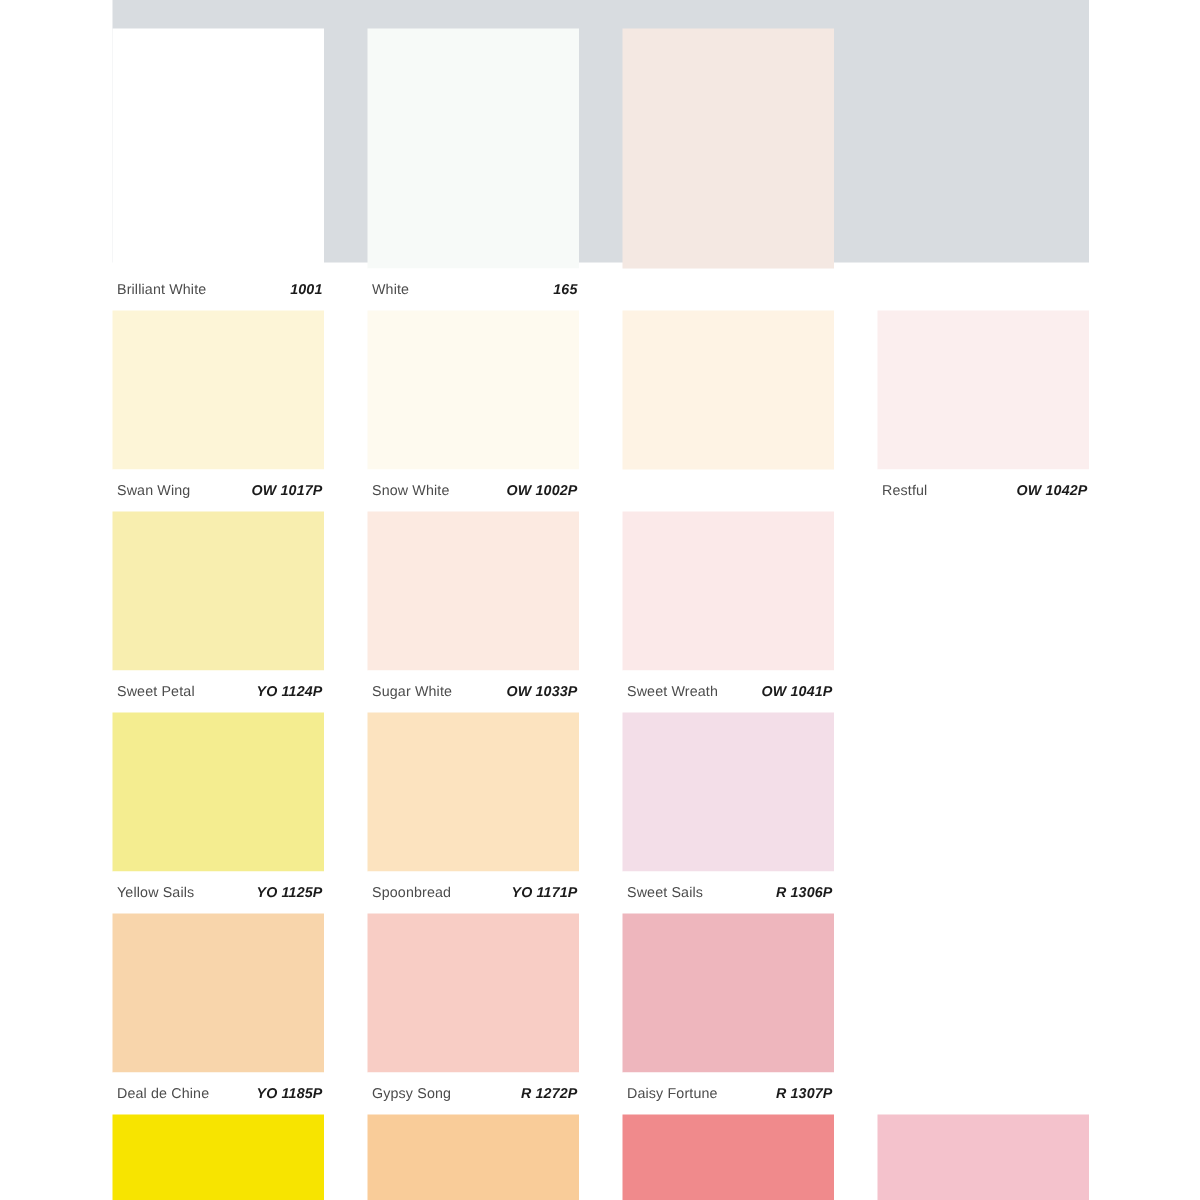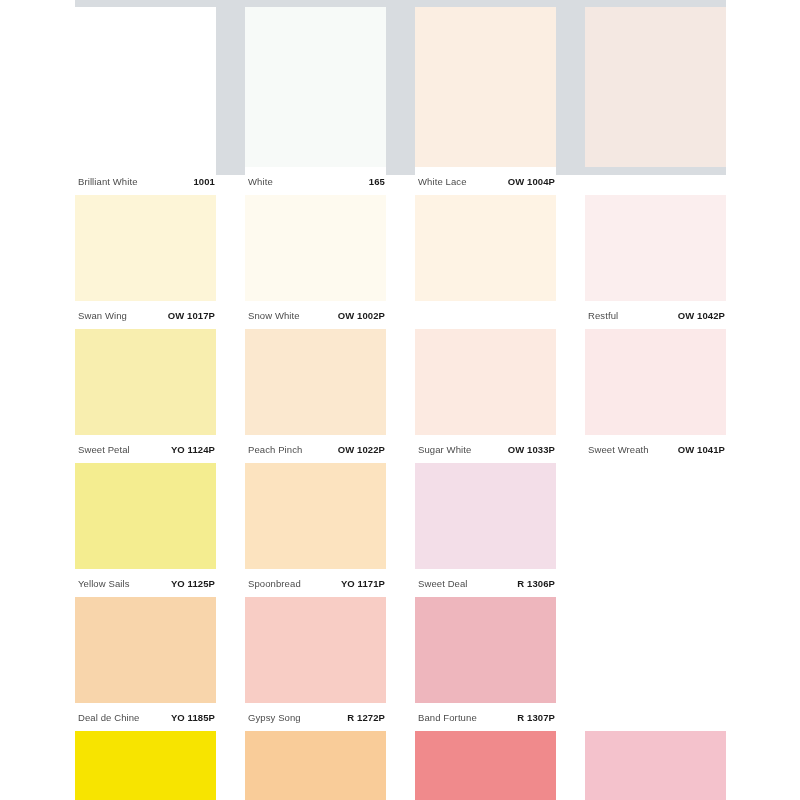--- a/index.html
+++ b/index.html
@@ -48,21 +48,21 @@
     position: relative;
     width: 141px;
     margin-right: 29px;
   }
   .cell:last-child {
     margin-right: 0;
   }
 
   
   .row-header .cell {
-    padding-top: 7px;
+    padding-top: 19px;
   }
   .row-header .swatch {
     height: 160px;
   }
 
   .swatch {
     width: 141px;
     height: 106px;
     display: block;
   }
@@ -84,20 +84,21 @@
     letter-spacing: 0.1px;
     white-space: nowrap;
     font-weight: 400;
   }
 
   .code-wrap {
     display: flex;
     align-items: center;
     gap: 3px;
     white-space: nowrap;
+    font-style: italic;
   }
 
   .code {
     font-size: 9.5px;
     color: #1a1a1a;
     font-weight: bold;
     letter-spacing: 0.1px;
   }
 </style>
 </head>
@@ -121,29 +122,20 @@
         <div class="cell">
           <div class="swatch" style="background: rgb(247, 250, 248);"></div>
           <div class="label">
             <span class="name">White</span>
             <span class="code-wrap">
               <span class="code">165</span>
             </span>
           </div>
         </div>
         <div class="cell">
-          <div class="swatch" style="background: rgb(251, 238, 226);"></div>
-          <div class="label">
-            <span class="name">White Lace</span>
-            <span class="code-wrap">
-              <span class="code">OW 1004P</span>
-            </span>
-          </div>
-        </div>
-        <div class="cell">
           <div class="swatch" style="background: rgb(244, 232, 226);"></div>
         </div>
       </div>
       <div class="row">
         <div class="cell">
           <div class="swatch" style="background: rgb(253, 245, 215);"></div>
           <div class="label">
             <span class="name">Swan Wing</span>
             <span class="code-wrap">
               <span class="code">OW 1017P</span>
@@ -176,29 +168,20 @@
         <div class="cell">
           <div class="swatch" style="background: rgb(248, 238, 175);"></div>
           <div class="label">
             <span class="name">Sweet Petal</span>
             <span class="code-wrap">
               <span class="code">YO 1124P</span>
             </span>
           </div>
         </div>
         <div class="cell">
-          <div class="swatch" style="background: rgb(251, 232, 207);"></div>
-          <div class="label">
-            <span class="name">Peach Pinch</span>
-            <span class="code-wrap">
-              <span class="code">OW 1022P</span>
-            </span>
-          </div>
-        </div>
-        <div class="cell">
           <div class="swatch" style="background: rgb(252, 234, 225);"></div>
           <div class="label">
             <span class="name">Sugar White</span>
             <span class="code-wrap">
               <span class="code">OW 1033P</span>
             </span>
           </div>
         </div>
         <div class="cell">
           <div class="swatch" style="background: rgb(251, 233, 233);"></div>
@@ -225,21 +208,21 @@
           <div class="label">
             <span class="name">Spoonbread</span>
             <span class="code-wrap">
               <span class="code">YO 1171P</span>
             </span>
           </div>
         </div>
         <div class="cell">
           <div class="swatch" style="background: rgb(243, 222, 232);"></div>
           <div class="label">
-            <span class="name">Sweet Deal</span>
+            <span class="name">Sweet Sails</span>
             <span class="code-wrap">
               <span class="code">R 1306P</span>
             </span>
           </div>
         </div>
       </div>
       <div class="row">
         <div class="cell">
           <div class="swatch" style="background: rgb(248, 213, 171);"></div>
           <div class="label">
@@ -254,21 +237,21 @@
           <div class="label">
             <span class="name">Gypsy Song</span>
             <span class="code-wrap">
               <span class="code">R 1272P</span>
             </span>
           </div>
         </div>
         <div class="cell">
           <div class="swatch" style="background: rgb(238, 182, 189);"></div>
           <div class="label">
-            <span class="name">Band Fortune</span>
+            <span class="name">Daisy Fortune</span>
             <span class="code-wrap">
               <span class="code">R 1307P</span>
             </span>
           </div>
         </div>
       </div>
       <div class="row">
         <div class="cell">
           <div class="swatch" style="background: rgb(247, 228, 0);"></div>
         </div>

